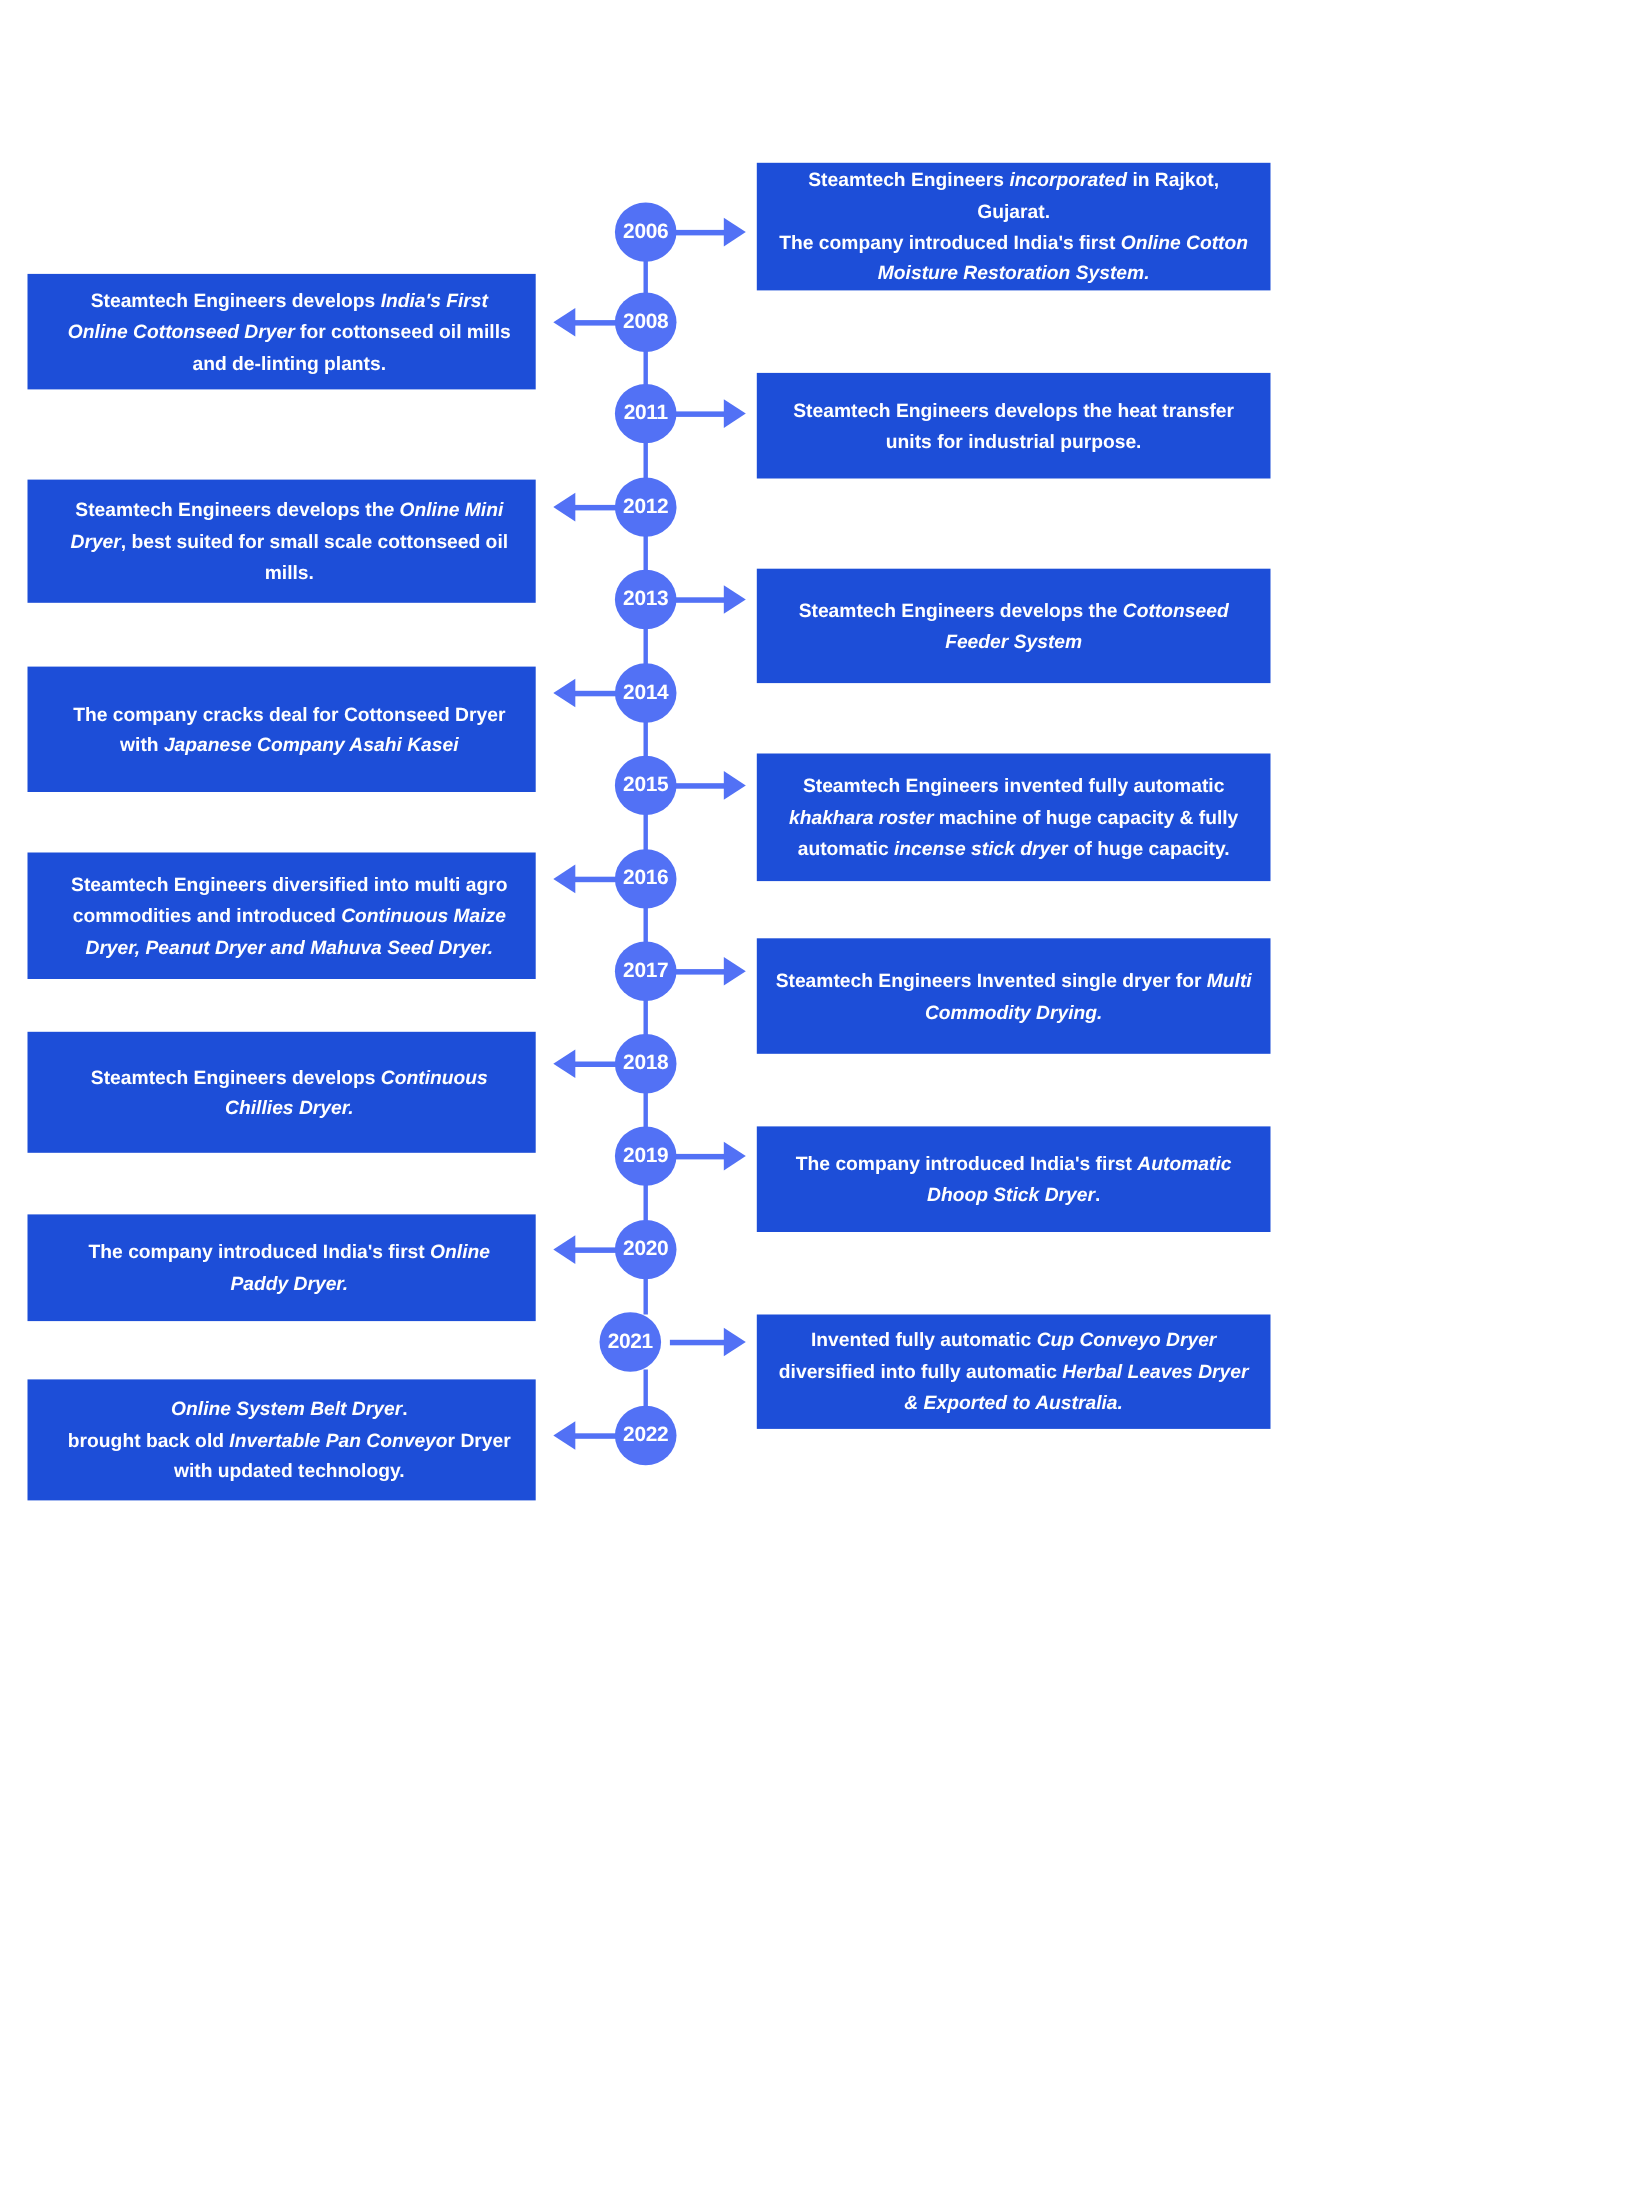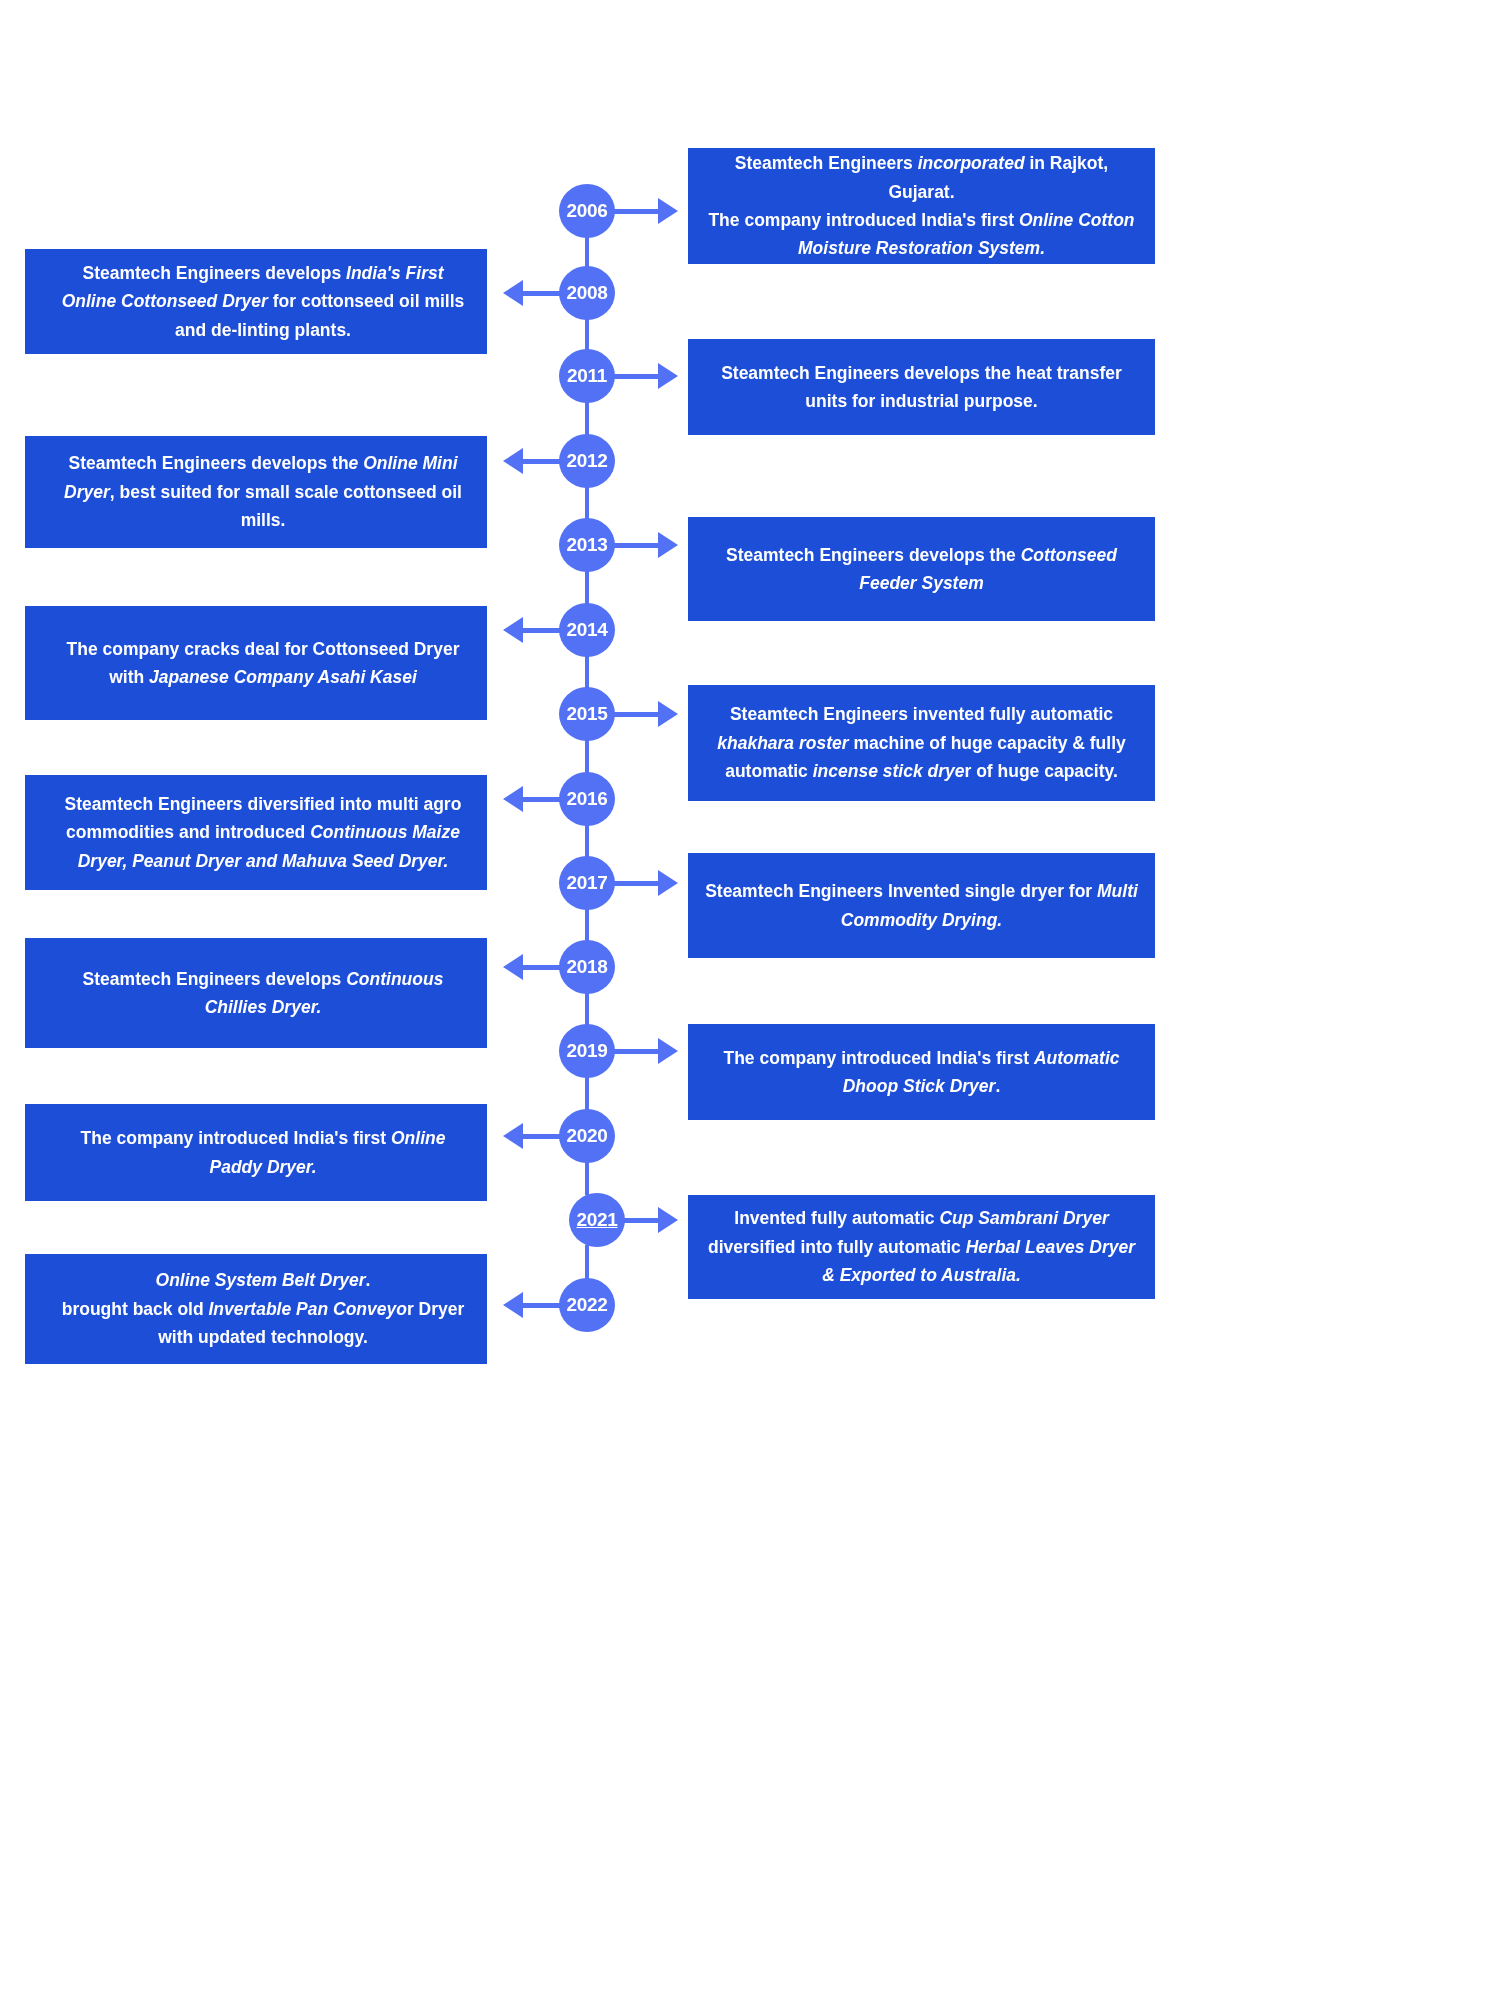--- a/index.html
+++ b/index.html
@@ -152,21 +152,21 @@
       <div class="node" style="left: 559px; top: 349px;">2011</div>
       <div class="node" style="left: 559px; top: 434px;">2012</div>
       <div class="node" style="left: 559px; top: 518px;">2013</div>
       <div class="node" style="left: 559px; top: 603px;">2014</div>
       <div class="node" style="left: 559px; top: 687px;">2015</div>
       <div class="node" style="left: 559px; top: 772px;">2016</div>
       <div class="node" style="left: 559px; top: 856px;">2017</div>
       <div class="node" style="left: 559px; top: 940px;">2018</div>
       <div class="node" style="left: 559px; top: 1024px;">2019</div>
       <div class="node" style="left: 559px; top: 1109px;">2020</div>
-      <div class="node" style="left: 569px; top: 1193px; text-decoration: underline;">2021</div>
+      <div class="node" style="left: 545px; top: 1193px;">2021</div>
       <div class="node" style="left: 559px; top: 1278px;">2022</div>
     </div>
   <div id="cards">
       <div class="card right-card" style="top: 148px; height: 116px;">
         <div class="txt">Steamtech Engineers <em>incorporated</em> in Rajkot, Gujarat.<br>The company introduced India's first <em>Online Cotton Moisture Restoration System.</em></div>
       </div>
       <div class="card left-card" style="top: 249px; height: 105px;">
         <div class="txt">Steamtech Engineers develops <em>India's First Online Cottonseed Dryer</em> for cottonseed oil mills and de-linting plants.</div>
       </div>
       <div class="card right-card" style="top: 339px; height: 96px;">
@@ -193,19 +193,19 @@
       <div class="card left-card" style="top: 938px; height: 110px;">
         <div class="txt">Steamtech Engineers develops <em>Continuous Chillies Dryer.</em></div>
       </div>
       <div class="card right-card" style="top: 1024px; height: 96px;">
         <div class="txt">The company introduced India's first <em>Automatic Dhoop Stick Dryer</em>.</div>
       </div>
       <div class="card left-card" style="top: 1104px; height: 97px;">
         <div class="txt">The company introduced India's first <em>Online Paddy Dryer.</em></div>
       </div>
       <div class="card right-card" style="top: 1195px; height: 104px;">
-        <div class="txt">Invented fully automatic <em>Cup Sambrani Dryer</em> diversified into fully automatic <em>Herbal Leaves Dryer &amp; Exported to Australia.</em></div>
+        <div class="txt">Invented fully automatic <em>Cup Conveyo Dryer</em> diversified into fully automatic <em>Herbal Leaves Dryer &amp; Exported to Australia.</em></div>
       </div>
       <div class="card left-card" style="top: 1254px; height: 110px;">
         <div class="txt"><em>Online System Belt Dryer</em>.<br>brought back old <em>Invertable Pan Conveyo</em>r Dryer with updated technology.</div>
       </div>
     </div>
 </div>
 
 </body></html>

